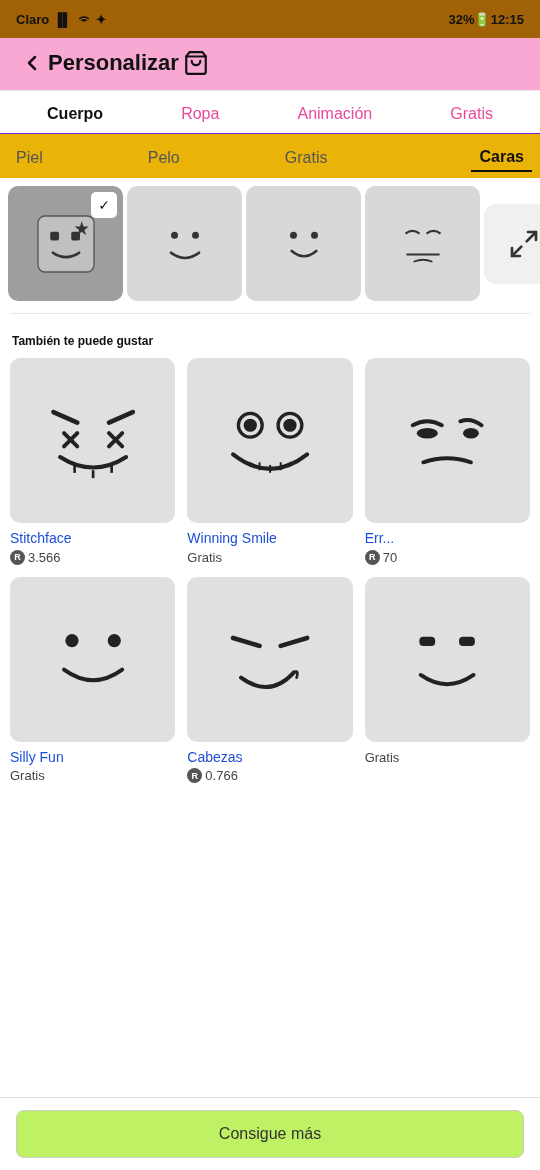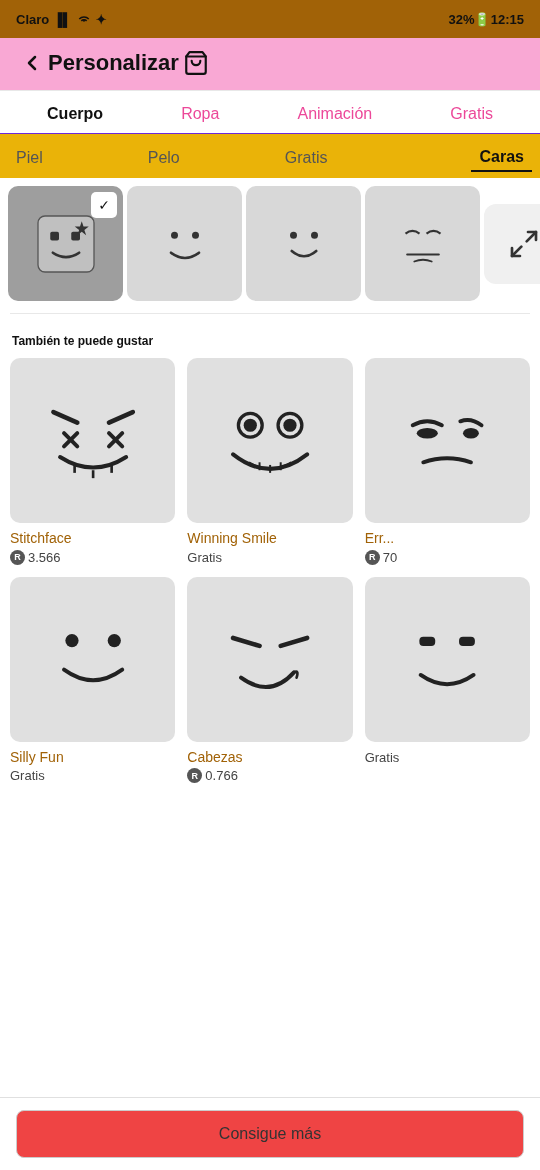--- a/index.html
+++ b/index.html
@@ -182,21 +182,21 @@
       justify-content: center;
       margin-bottom: 6px;
     }
     .item-image svg {
       width: 80%;
       height: 80%;
     }
     .item-name {
       font-size: 14px;
       font-weight: 500;
-      color: #a16207;
+      color: #1d4ed8;
       line-height: 1.3;
     }
     .item-price {
       font-size: 13px;
       color: #444;
       display: flex;
       align-items: center;
       gap: 3px;
       margin-top: 2px;
     }
@@ -218,21 +218,21 @@
       position: fixed;
       bottom: 0;
       width: 540px;
       padding: 12px 16px;
       background: #fff;
       border-top: 1px solid #e0e0e0;
     }
     .get-more-btn {
       width: 100%;
       padding: 14px;
-      background: #ef4444;
+      background: #bef264;
       border: 1px solid #ccc;
       border-radius: 8px;
       font-size: 16px;
       font-weight: 500;
       color: #333;
       cursor: pointer;
     }
 
     .divider {
       height: 1px;

